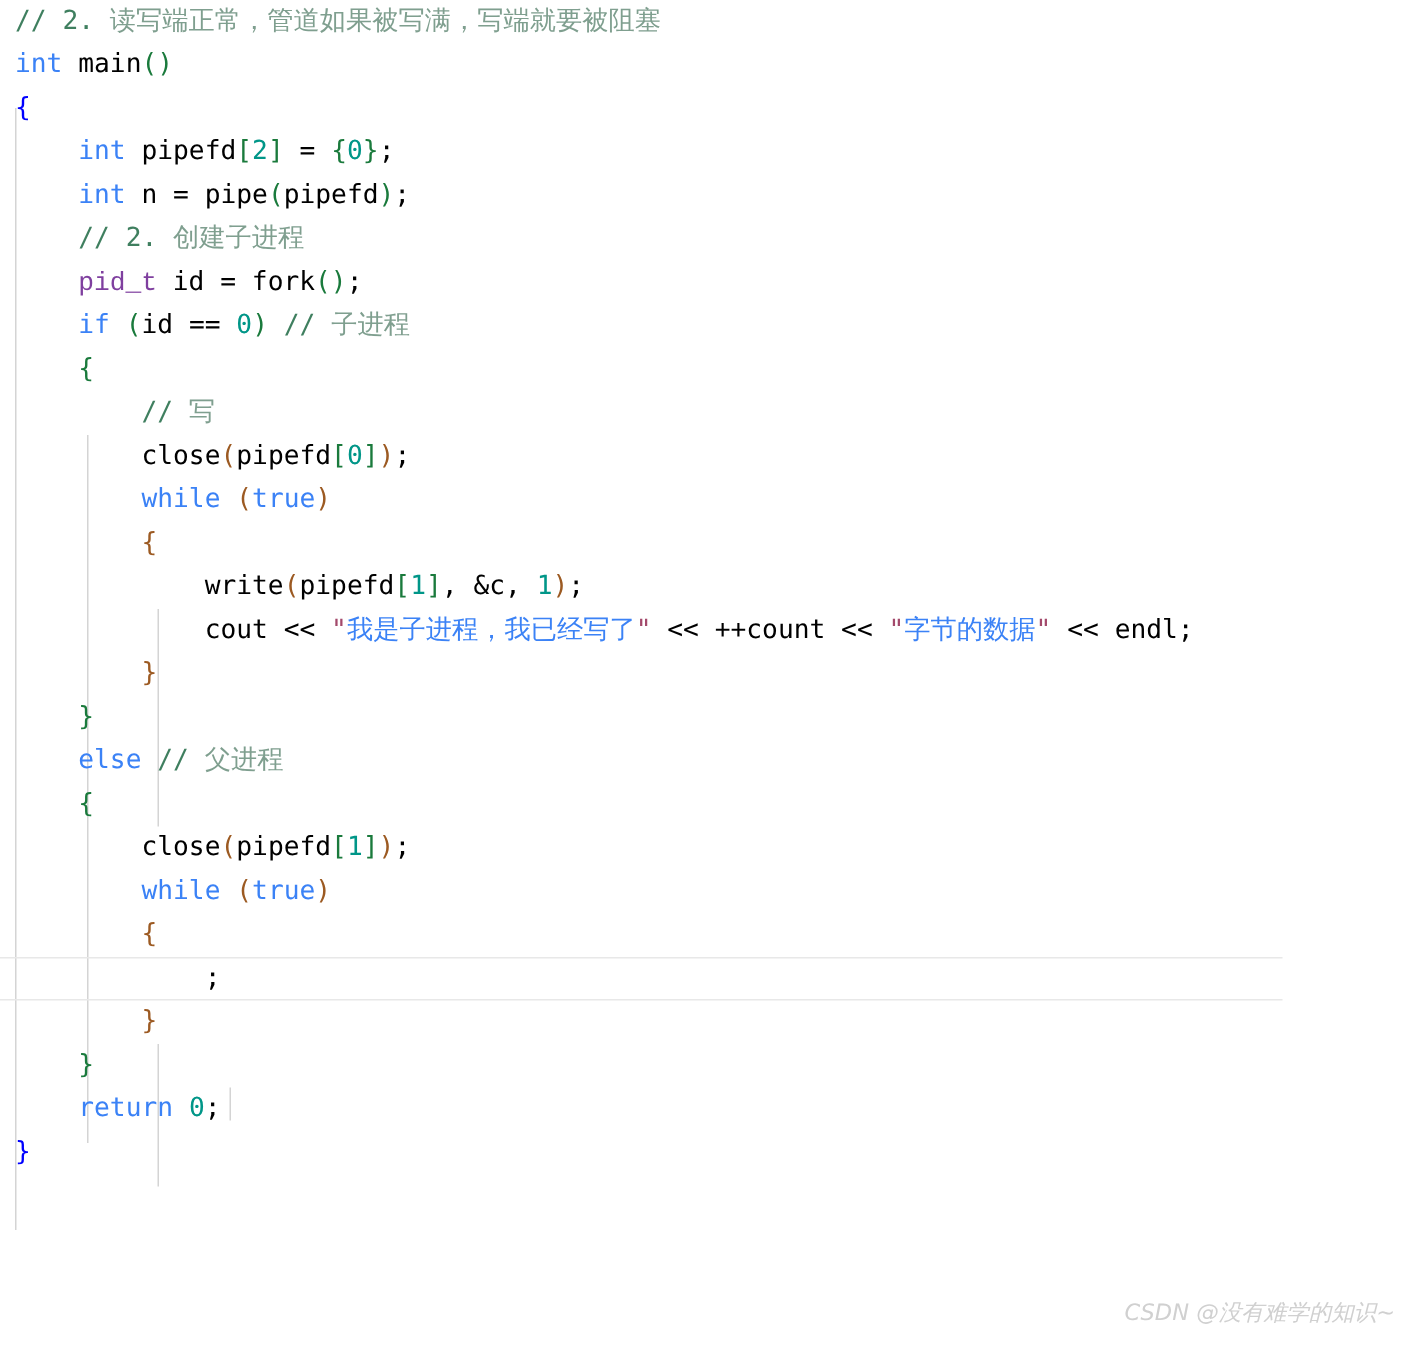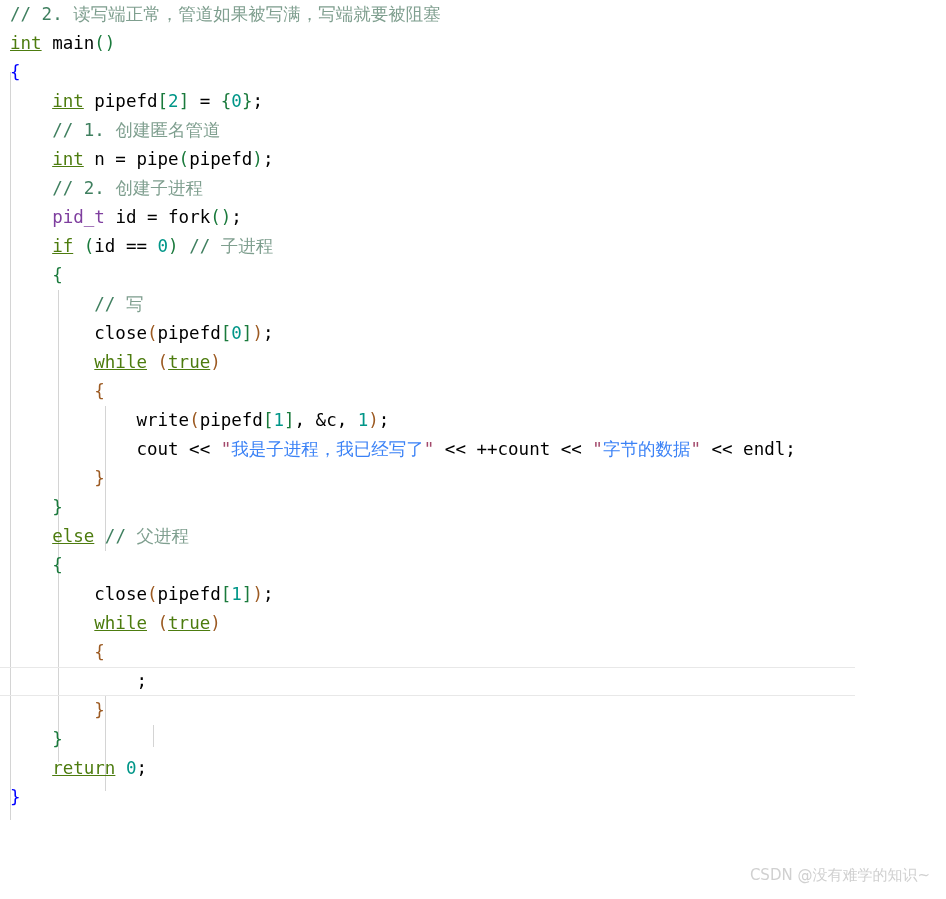--- a/index.html
+++ b/index.html
@@ -52,22 +52,22 @@
   }
 
   .code-line.current {
     border-top: 1px solid #e8e8e8;
     border-bottom: 1px solid #e8e8e8;
     height: 29px;
     line-height: 27px;
   }
 
   
-  .t-kw      { color: #4d7c0f; text-decoration: underline; }            
-  .t-type    { color: #7f3f9f; }            
+  .t-kw      { color: #3b82f6; }            
+  .t-type    { color: #7f3f9f; font-family: Liberation Mono, monospace; }            
   .t-cmt     { color: #3f7f5f; }            
   .t-cmt-cjk { color: #7f9f8f;
                font-family: "DejaVu Serif", "Liberation Serif", serif; }
   .t-num     { color: #009688; }            
   .t-str     { color: #a3496b; }            
   .t-str-cjk { color: #3b82f6;
                font-family: "DejaVu Serif", "Liberation Serif", serif; }
   .t-brace-g { color: #1a7a3c; }            
   .t-brace-o { color: #9c5a22; }            
   .t-brace-b { color: #0000ff; }            
@@ -76,41 +76,41 @@
   
   #watermark {
     position: absolute;
     right: 16px;
     bottom: 14px;
     font-family: "DejaVu Sans", "Liberation Sans", sans-serif;
     font-size: 15px;
     color: #d0d0d0;
     white-space: pre;
     user-select: none;
+    font-style: italic;
   }
 </style>
 </head>
 <body>
 
 <div id="editor">
 
   <div id="guides">
       <div class="guide" style="left: 10px; top: 72px; height: 748px;"></div>
       <div class="guide" style="left: 58px; top: 290px; height: 472px;"></div>
       <div class="guide" style="left: 105px; top: 406px; height: 145px;"></div>
       <div class="guide" style="left: 153px; top: 725px; height: 22px;"></div>
       <div class="guide" style="left: 105px; top: 696px; height: 95px;"></div>
     </div>
 
   <div class="code-surface" id="code-surface">
       <div class="code-line"><span class="t-cmt">// 2. </span><span class="t-cmt-cjk">读写端正常，管道如果被写满，写端就要被阻塞</span></div>
       <div class="code-line"><span class="t-kw">int</span><span class="t-plain"> main</span><span class="t-brace-g">()</span></div>
       <div class="code-line"><span class="t-brace-b">{</span></div>
       <div class="code-line"><span class="t-plain">    </span><span class="t-kw">int</span><span class="t-plain"> pipefd</span><span class="t-brace-g">[</span><span class="t-num">2</span><span class="t-brace-g">]</span><span class="t-plain"> = </span><span class="t-brace-g">{</span><span class="t-num">0</span><span class="t-brace-g">}</span><span class="t-plain">;</span></div>
-      <div class="code-line"><span class="t-plain">    </span><span class="t-cmt">// 1. </span><span class="t-cmt-cjk">创建匿名管道</span></div>
       <div class="code-line"><span class="t-plain">    </span><span class="t-kw">int</span><span class="t-plain"> n = pipe</span><span class="t-brace-g">(</span><span class="t-plain">pipefd</span><span class="t-brace-g">)</span><span class="t-plain">;</span></div>
       <div class="code-line"><span class="t-plain">    </span><span class="t-cmt">// 2. </span><span class="t-cmt-cjk">创建子进程</span></div>
       <div class="code-line"><span class="t-plain">    </span><span class="t-type">pid_t</span><span class="t-plain"> id = fork</span><span class="t-brace-g">()</span><span class="t-plain">;</span></div>
       <div class="code-line"><span class="t-plain">    </span><span class="t-kw">if</span><span class="t-plain"> </span><span class="t-brace-g">(</span><span class="t-plain">id == </span><span class="t-num">0</span><span class="t-brace-g">)</span><span class="t-plain"> </span><span class="t-cmt">// </span><span class="t-cmt-cjk">子进程</span></div>
       <div class="code-line"><span class="t-plain">    </span><span class="t-brace-g">{</span></div>
       <div class="code-line"><span class="t-plain">        </span><span class="t-cmt">// </span><span class="t-cmt-cjk">写</span></div>
       <div class="code-line"><span class="t-plain">        close</span><span class="t-brace-o">(</span><span class="t-plain">pipefd</span><span class="t-brace-g">[</span><span class="t-num">0</span><span class="t-brace-g">]</span><span class="t-brace-o">)</span><span class="t-plain">;</span></div>
       <div class="code-line"><span class="t-plain">        </span><span class="t-kw">while</span><span class="t-plain"> </span><span class="t-brace-o">(</span><span class="t-kw">true</span><span class="t-brace-o">)</span></div>
       <div class="code-line"><span class="t-plain">        </span><span class="t-brace-o">{</span></div>
       <div class="code-line"><span class="t-plain">            write</span><span class="t-brace-o">(</span><span class="t-plain">pipefd</span><span class="t-brace-g">[</span><span class="t-num">1</span><span class="t-brace-g">]</span><span class="t-plain">, &amp;c, </span><span class="t-num">1</span><span class="t-brace-o">)</span><span class="t-plain">;</span></div>

